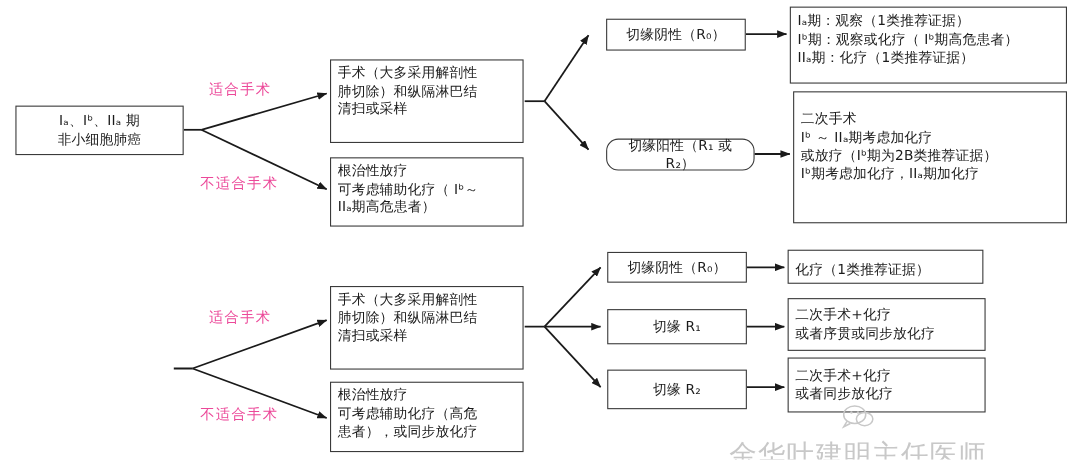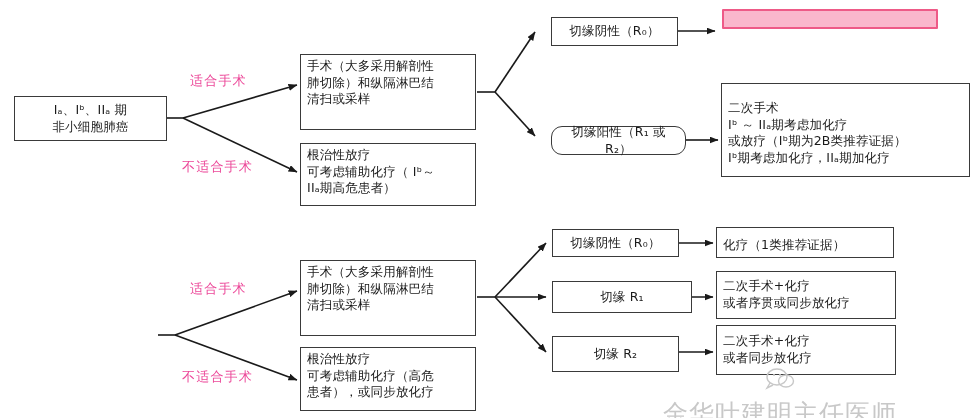--- a/index.html
+++ b/index.html
@@ -149,24 +149,29 @@
   </div>
 
   <div class="node center vcenter" style="left:551px; top:17px; width:127px; height:29px;">
     <div class="inner">切缘阴性（R₀）</div>
   </div>
 
   <div class="node center vcenter" style="left:551px; top:126px; width:135px; height:29px;border-radius:11px;">
     <div class="inner">切缘阳性（R₁ 或 R₂）</div>
   </div>
 
+  <div class="node" style="left:718px; top:6px; width:252px; height:70px;">
+    <div class="inner" style="padding-top:4px;">Iₐ期：观察（1类推荐证据）
+Iᵇ期：观察或化疗（ Iᵇ期高危患者）
+IIₐ期：化疗（1类推荐证据）</div>
+  </div>
 
   <div class="hl" style="left:722px; top:9px; width:216px; height:20px;"></div>
 
-  <div class="node" style="left:721px; top:83px; width:249px; height:94px;">
+  <div class="node" style="left:721px; top:83px; width:249px; height:120px;">
     <div class="inner" style="padding-top:16px;">二次手术
         Iᵇ ～ IIₐ期考虑加化疗
 或放疗（Iᵇ期为2B类推荐证据）
         Iᵇ期考虑加化疗，IIₐ期加化疗</div>
   </div>
 
 
   <div class="edge-label" style="left:190px; top:280px;">适合手术</div>
 
   <div class="edge-label" style="left:182px; top:368px;">不适合手术</div>
@@ -180,21 +185,21 @@
   <div class="node" style="left:300px; top:347px; width:176px; height:64px;">
     <div class="inner">根治性放疗
 可考虑辅助化疗（高危
 患者），或同步放化疗</div>
   </div>
 
   <div class="node center vcenter" style="left:552px; top:229px; width:127px; height:28px;">
     <div class="inner">切缘阴性（R₀）</div>
   </div>
 
-  <div class="node center vcenter" style="left:552px; top:281px; width:140px; height:32px;">
+  <div class="node center vcenter" style="left:552px; top:281px; width:127px; height:32px;">
     <div class="inner">切缘 R₁</div>
   </div>
 
   <div class="node center vcenter" style="left:552px; top:336px; width:127px; height:36px;">
     <div class="inner">切缘 R₂</div>
   </div>
 
   <div class="node vcenter" style="left:716px; top:227px; width:178px; height:31px;align-items:flex-end;">
     <div class="inner">化疗（1类推荐证据）</div>
   </div>

